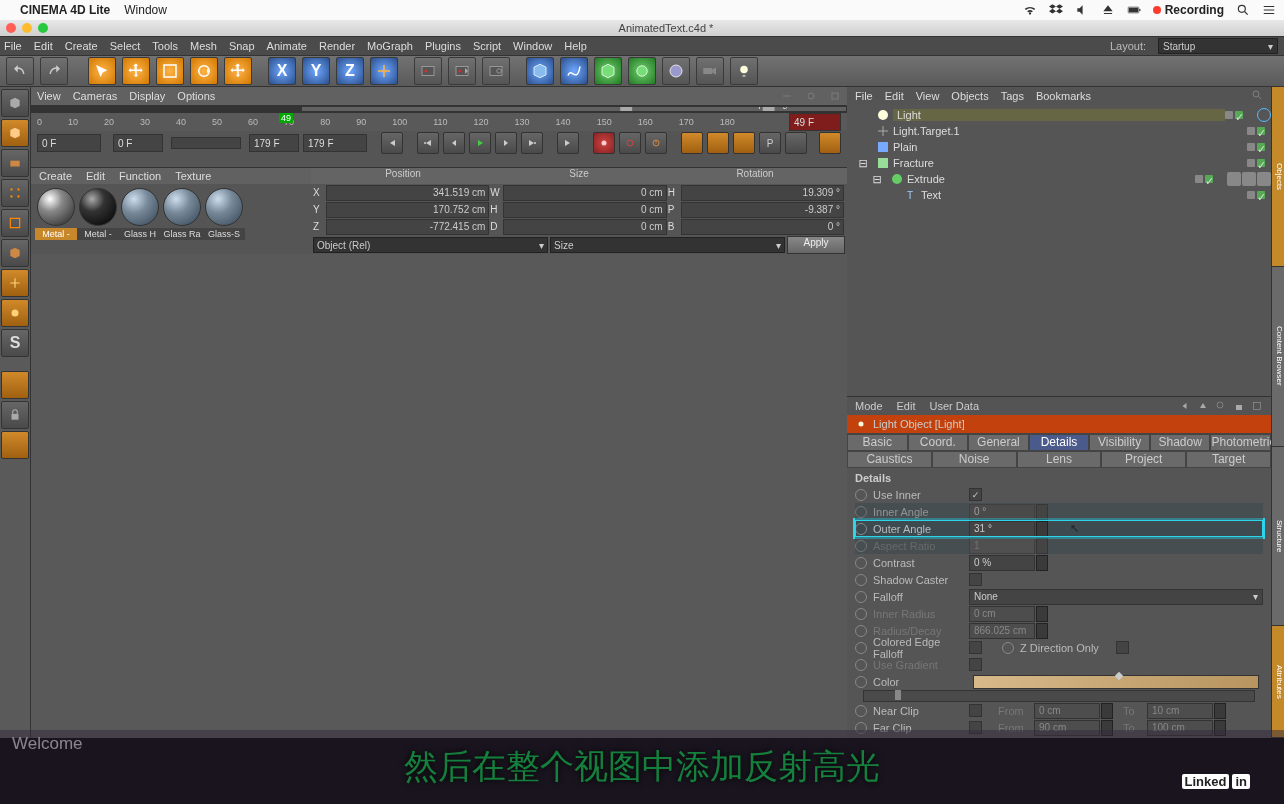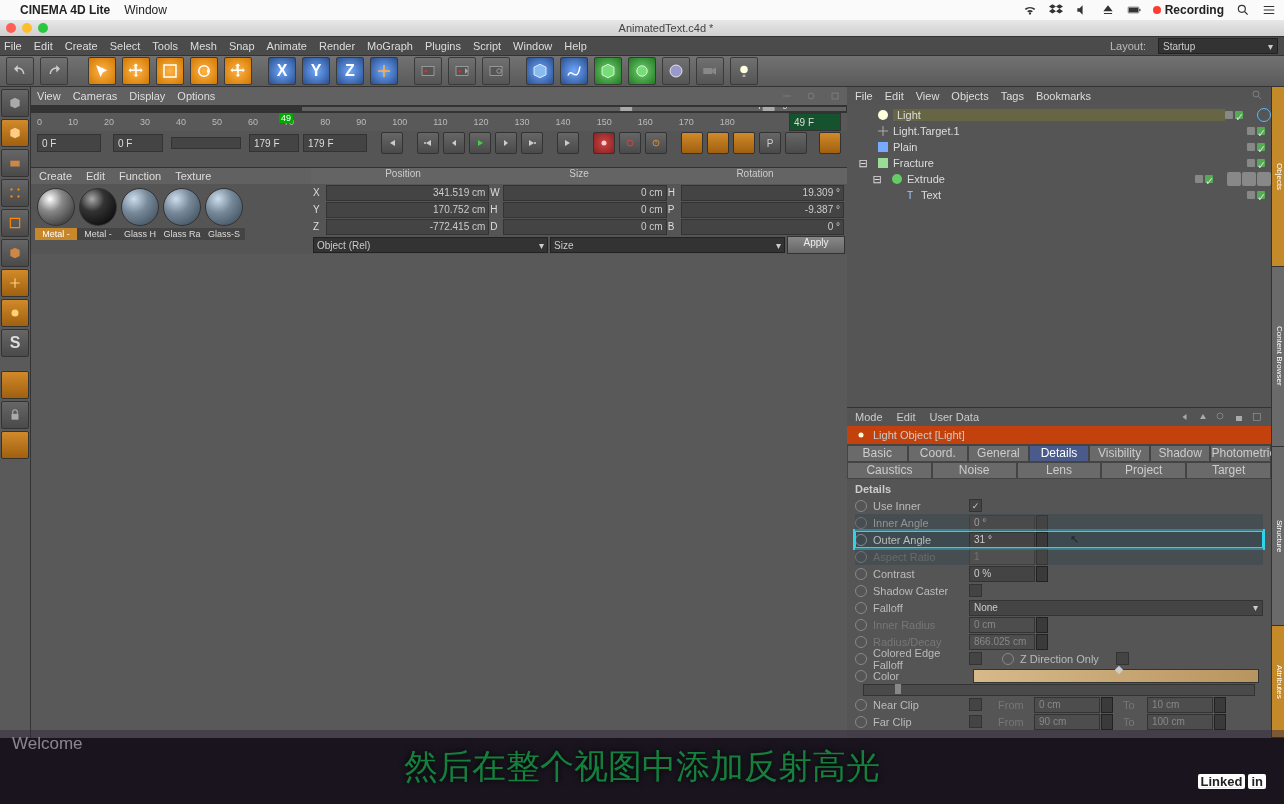--- a/index.html
+++ b/index.html
@@ -97,23 +97,23 @@
   .chk { width: 11px; height: 11px; background: #444; border: 1px solid #333; display: inline-flex; align-items: center; justify-content: center; font-size: 9px; color: #ccc; }
   .arow.hl { outline: 3px solid #2dd5ea; outline-offset: -1px; background: #3d4a50; }
   .arow.hl2 { background: #3d4a50; opacity: .6; }
   .grad { flex: 1; height: 12px; background: linear-gradient(90deg,#d7b98a,#b89560); border: 1px solid #333; position: relative; margin: 0 4px; }
   .sidecol { width: 12px; background: linear-gradient(#c48a2a,#a06010); border-left: 1px solid #333; display: flex; flex-direction: column; }
   .sidetab { flex: 1; writing-mode: vertical-rl; font-size: 8px; color: #fff; text-align: center; padding: 4px 0; background: #6a6a6a; border-bottom: 1px solid #333; }
   .sidetab.act { background: #c48a2a; }
   .subtitle { position: absolute; top: 730px; left: 0; right: 0; height: 74px; display: flex; flex-direction: column; align-items: center; justify-content: center; background: rgba(50,40,60,0.5); }
   .subhdr { position: absolute; left: 12px; top: 734px; font-size: 17px; color: #e0e0e0; }
   .subtitle .txt { font-size: 34px; color: #15803d; font-weight: 500; text-shadow: 0 0 6px #000; font-family: Liberation Serif, serif; }
-  .brand { position: absolute; right: 18px; bottom: 14px; font-size: 16px; color: #eaeaea; font-weight: 600; text-decoration: underline; }
+  .brand { position: absolute; right: 34px; bottom: 14px; font-size: 16px; color: #eaeaea; font-weight: 600; }
   .brand span { background: #fff; color: #222; padding: 0 3px; border-radius: 2px; font-size: 13px; margin-left: 3px; }
-  .framefld { width: 42px; height: 16px; background: #14532d; border: 1px solid #333; font-size: 10px; color: #ddd; padding: 0 4px; display: flex; align-items: center; margin-left: auto; }
+  .framefld { width: 42px; height: 16px; background: #7f1d1d; border: 1px solid #333; font-size: 10px; color: #ddd; padding: 0 4px; display: flex; align-items: center; margin-left: auto; }
   svg.ico { width: 14px; height: 14px; }
 </style>
 </head>
 <body>
 
 <div class="macmenu">
   <span class="apple"></span>
   <span class="bold">CINEMA 4D Lite</span>
   <span class="item">Window</span>
   <div class="right">
@@ -803,20 +803,25 @@
                   <span class="radio"></span>
                   <span class="aname ">Colored Edge Falloff</span>
                   <span class="chk"></span>
                   <span style="width:20px"></span>
                   <span class="radio"></span>
                   <span class="aname">Z Direction Only</span>
                   <span class="chk"></span>
                 </div>
                 <div class="arow">
                   <span class="radio"></span>
+                  <span class="aname dim">Use Gradient</span>
+                  <span class="chk"></span>
+                </div>
+                <div class="arow">
+                  <span class="radio"></span>
                   <span class="aname ">Color</span>
                   <div class="grad">
                     <span style="position:absolute;left:50%;top:-3px;width:6px;height:6px;background:#ccc;transform:rotate(45deg)"></span>
                   </div>
                 </div>
                 <div style="height: 10px; margin: 0px 8px; background: rgb(74, 74, 74); border: 1px solid rgb(51, 51, 51); position: relative;">
                   <span style="position:absolute;left:8%;top:-1px;width:6px;height:10px;background:#888"></span>
                 </div>
                 <div class="arow">
                   <span class="radio"></span>

